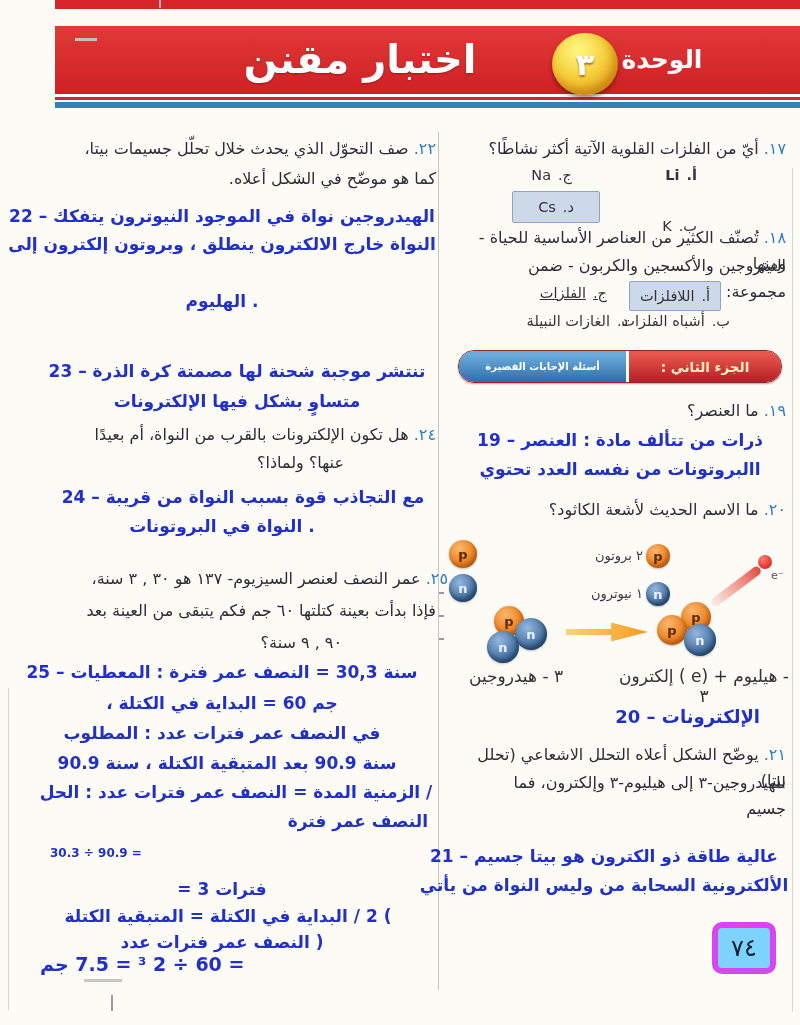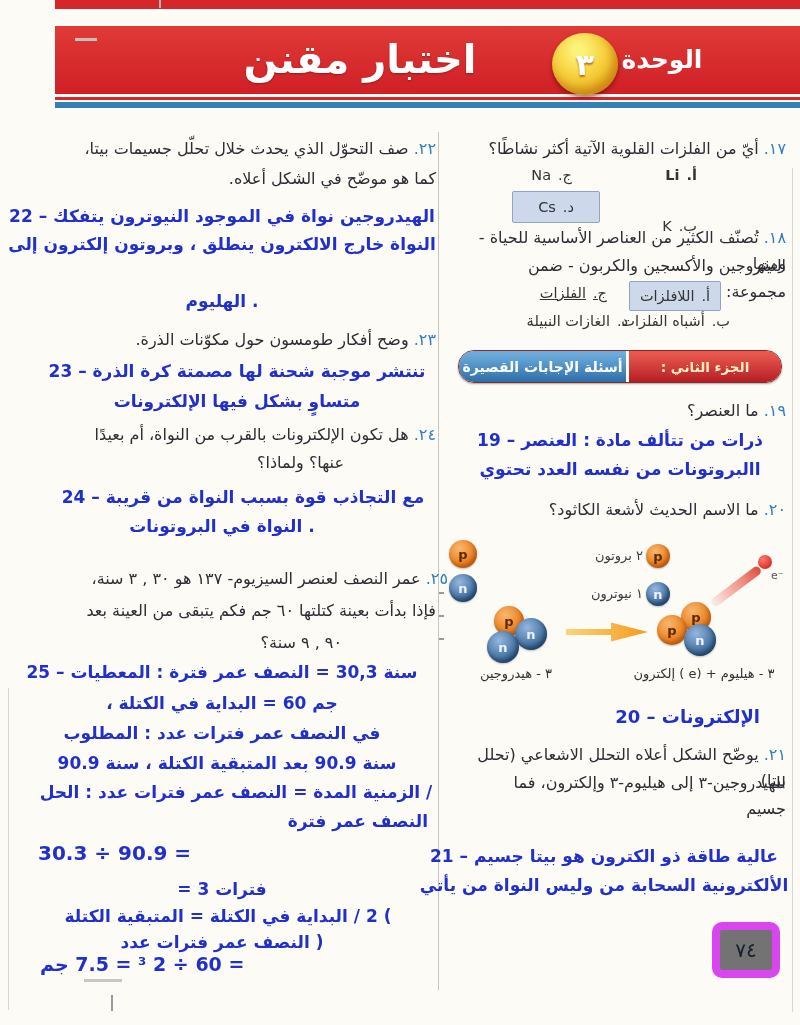--- a/index.html
+++ b/index.html
@@ -30,50 +30,50 @@
   .opt{position:absolute;direction:rtl;font-size:14.5px;color:#333;white-space:nowrap;}
   .olet{margin-left:7px;}
   .opt-box{position:absolute;background:#cdd9eb;border:1px solid #8fa3c2;border-radius:2px;
         display:flex;align-items:center;justify-content:center;direction:rtl;font-size:14.5px;color:#333;gap:7px;}
   
   .pill{position:absolute;left:458px;top:350px;width:322px;height:31px;border-radius:16px;overflow:hidden;
         display:flex;direction:rtl;box-shadow:0 1px 2px rgba(0,0,0,.35);border:1px solid #8c2b2b;}
   .pill-red{width:152px;background:linear-gradient(#e8574e 10%,#b51f24);color:#ffefc0;display:flex;
         align-items:center;justify-content:center;font-size:13.5px;font-weight:bold;border-left:3px solid #fff;}
   .pill-blue{flex:1;background:linear-gradient(#6cacdc 10%,#2f6fa8);color:#fff;display:flex;
-        align-items:center;justify-content:center;font-size:14px;font-weight:bold;}
+        align-items:center;justify-content:center;font-size:10px;font-weight:bold;}
   
   .ans{position:absolute;color:#2130c8;font-weight:bold;font-size:17px;line-height:27px;}
   .wflow{direction:ltr;text-align:center;unicode-bidi:isolate;}
   .wflow bdi{unicode-bidi:isolate;}
   .rtl-line{direction:rtl;text-align:left;}
   .center{text-align:center;}
   .right{text-align:right;}
   
   .nuc{position:absolute;border-radius:50%;display:flex;align-items:center;justify-content:center;
         font-weight:bold;font-size:13px;}
   .nuc.p{background:radial-gradient(circle at 38% 30%,#f8b76e,#ed8526 55%,#c75e10);color:#5d2a06;
         box-shadow:inset -2px -3px 4px rgba(140,60,0,.5),0 1px 2px rgba(0,0,0,.25);}
   .nuc.n{background:radial-gradient(circle at 38% 30%,#93b7e0,#46729f 60%,#2b4f78);color:#eaf3ff;
         box-shadow:inset -2px -3px 4px rgba(10,30,60,.5),0 1px 2px rgba(0,0,0,.25);}
   .fig-label{position:absolute;font-size:13px;color:#3a3a40;direction:rtl;white-space:nowrap;}
-  .fig-cap{position:absolute;font-size:13px;color:#333;}
+  .fig-cap{position:absolute;font-size:17px;color:#333;}
   .arrow{position:absolute;left:566px;top:620px;width:82px;height:24px;
         background:linear-gradient(90deg,#fcd27a,#f59b1e);
         clip-path:polygon(0 38%,55% 38%,55% 10%,100% 50%,55% 90%,55% 62%,0 62%);}
   .trail{position:absolute;left:712px;top:600px;width:60px;height:9px;border-radius:5px;
         background:linear-gradient(90deg,rgba(240,160,150,.12),#ef8277 70%,#df4b3e);
         transform:rotate(-37deg);transform-origin:0 50%;}
   .beta-dot{position:absolute;left:758px;top:555px;width:14px;height:14px;border-radius:50%;
         background:radial-gradient(circle at 35% 30%,#ff7a6e,#cc1510);}
   .e-label{position:absolute;left:771px;top:569px;font-size:11px;color:#55555c;}
   
-  .page-num{position:absolute;left:712px;top:922px;width:52px;height:40px;border:8px solid #d946ef;
-        border-radius:10px;background:#737373;display:flex;align-items:center;justify-content:center;
-        font-size:20px;color:#15202e;}
+  .page-num{position:absolute;left:712px;top:922px;width:52px;height:40px;border:6px solid #d946ef;
+        border-radius:10px;background:#7dd3fc;display:flex;align-items:center;justify-content:center;
+        font-size:24px;color:#15202e;}
 </style>
 </head>
 <body>
 
 <div class="page">
 
   <div class="top-strip"></div>
   <div class="banner"></div>
   <div class="line-red"></div>
   <div class="line-blue"></div>
@@ -209,24 +209,20 @@
 
   <div class="q" style="left:8px;top:136px;width:428px;">
     <span class="qnum">٢٢.</span>
     <span>صف التحوّل الذي يحدث خلال تحلّل جسيمات بيتا،</span>
   </div>
   <div class="q" style="left:8px;top:166px;width:428px;padding-left:24px;box-sizing:border-box;">كما هو موضّح في الشكل أعلاه.</div>
   <div class="ans wflow" style="left:8px;top:203px;width:428px;"><bdi>22</bdi> <bdi>–</bdi> <bdi>يتفكك</bdi> <bdi>النيوترون</bdi> <bdi>الموجود</bdi> <bdi>في</bdi> <bdi>نواة</bdi> <bdi>الهيدروجين</bdi></div>
   <div class="ans wflow" style="left:8px;top:231px;width:428px;"><bdi>إلى</bdi> <bdi>إلكترون</bdi> <bdi>وبروتون</bdi> <bdi>،</bdi> <bdi>ينطلق</bdi> <bdi>الالكترون</bdi> <bdi>خارج</bdi> <bdi>النواة</bdi></div>
   <div class="ans wflow" style="left:8px;top:288px;width:428px;"><bdi>الهليوم</bdi> <bdi>.</bdi></div>
 
-  <div class="q" style="left:8px;top:327px;width:428px;">
-    <span class="qnum">٢٣.</span>
-    <span>وضح أفكار طومسون حول مكوّنات الذرة.</span>
-  </div>
   <div class="ans wflow" style="left:8px;top:358px;width:428px;padding-left:30px;box-sizing:border-box;"><bdi>23</bdi> <bdi>–</bdi> <bdi>الذرة</bdi> <bdi>كرة</bdi> <bdi>مصمتة</bdi> <bdi>لها</bdi> <bdi>شحنة</bdi> <bdi>موجبة</bdi> <bdi>تنتشر</bdi></div>
   <div class="ans wflow" style="left:8px;top:388px;width:428px;padding-left:30px;box-sizing:border-box;"><bdi>الإلكترونات</bdi> <bdi>فيها</bdi> <bdi>بشكل</bdi> <bdi>متساوٍ</bdi></div>
 
   <div class="q" style="left:8px;top:422px;width:428px;">
     <span class="qnum">٢٤.</span>
     <span>هل تكون الإلكترونات بالقرب من النواة، أم بعيدًا</span>
   </div>
   <div class="q" style="left:8px;top:450px;width:428px;padding-right:92px;box-sizing:border-box;">عنها؟ ولماذا؟</div>
   <div class="ans wflow" style="left:8px;top:484px;width:428px;padding-left:42px;box-sizing:border-box;"><bdi>24</bdi> <bdi>–</bdi> <bdi>قريبة</bdi> <bdi>من</bdi> <bdi>النواة</bdi> <bdi>بسبب</bdi> <bdi>قوة</bdi> <bdi>التجاذب</bdi> <bdi>مع</bdi></div>
   <div class="ans wflow" style="left:8px;top:513px;width:428px;"><bdi>البروتونات</bdi> <bdi>في</bdi> <bdi>النواة</bdi> <bdi>.</bdi></div>
@@ -237,19 +233,19 @@
   </div>
   <div class="q" style="left:8px;top:596px;width:428px;padding-left:10px;box-sizing:border-box;line-height:30px;">فإذا بدأت بعينة كتلتها ٦٠ جم فكم يتبقى من العينة بعد</div>
   <div class="q" style="left:8px;top:628px;width:428px;padding-right:94px;box-sizing:border-box;line-height:30px;">٩٠ , ٩ سنة؟</div>
 
   <div class="ans wflow" style="left:8px;top:659px;width:428px;"><bdi>25</bdi> <bdi>–</bdi> <bdi>المعطيات</bdi> <bdi>:</bdi> <bdi>فترة</bdi> <bdi>عمر</bdi> <bdi>النصف</bdi> <bdi>=</bdi> <bdi>30,3</bdi> <bdi>سنة</bdi></div>
   <div class="ans wflow" style="left:8px;top:690px;width:428px;"><bdi>،</bdi> <bdi>الكتلة</bdi> <bdi>في</bdi> <bdi>البداية</bdi> <bdi>=</bdi> <bdi>60</bdi> <bdi>جم</bdi></div>
   <div class="ans wflow center" style="left:8px;top:720px;width:428px;"><bdi>المطلوب</bdi> <bdi>:</bdi> <bdi>عدد</bdi> <bdi>فترات</bdi> <bdi>عمر</bdi> <bdi>النصف</bdi> <bdi>في</bdi></div>
   <div class="ans wflow" style="left:8px;top:750px;width:428px;padding-left:10px;box-sizing:border-box;"><bdi>90.9</bdi> <bdi>سنة</bdi> <bdi>،</bdi> <bdi>الكتلة</bdi> <bdi>المتبقية</bdi> <bdi>بعد</bdi> <bdi>90.9</bdi> <bdi>سنة</bdi></div>
   <div class="ans wflow" style="left:8px;top:779px;width:428px;padding-left:28px;box-sizing:border-box;"><bdi>الحل</bdi> <bdi>:</bdi> <bdi>عدد</bdi> <bdi>فترات</bdi> <bdi>عمر</bdi> <bdi>النصف</bdi> <bdi>=</bdi> <bdi>المدة</bdi> <bdi>الزمنية</bdi> <bdi>/</bdi></div>
   <div class="ans wflow right" style="left:8px;top:808px;width:428px;padding-right:8px;box-sizing:border-box;"><bdi>فترة</bdi> <bdi>عمر</bdi> <bdi>النصف</bdi></div>
-  <div class="ans rtl-line" style="left:8px;top:840px;width:428px;padding-left:30px;box-sizing:border-box;font-size:20px;">= 90.9 ÷ 30.3</div>
+  <div class="ans rtl-line" style="left:8px;top:840px;width:428px;padding-left:42px;box-sizing:border-box;font-size:12px;">= 90.9 ÷ 30.3</div>
   <div class="ans wflow center" style="left:8px;top:876px;width:428px;"><bdi>=</bdi> <bdi>3</bdi> <bdi>فترات</bdi></div>
   <div class="ans wflow" style="left:8px;top:903px;width:428px;padding-left:12px;box-sizing:border-box;"><bdi>الكتلة</bdi> <bdi>المتبقية</bdi> <bdi>=</bdi> <bdi>الكتلة</bdi> <bdi>في</bdi> <bdi>البداية</bdi> <bdi>/</bdi> <bdi>2</bdi> <bdi>(</bdi></div>
   <div class="ans wflow center" style="left:8px;top:929px;width:428px;"><bdi>عدد</bdi> <bdi>فترات</bdi> <bdi>عمر</bdi> <bdi>النصف</bdi> <bdi>)</bdi></div>
   <div class="ans rtl-line" style="left:8px;top:951px;width:428px;padding-left:32px;box-sizing:border-box;font-size:19px;">= 60 ÷ 2 ³ = 7.5 جم</div>
 
 </div>
 
 </body></html>

